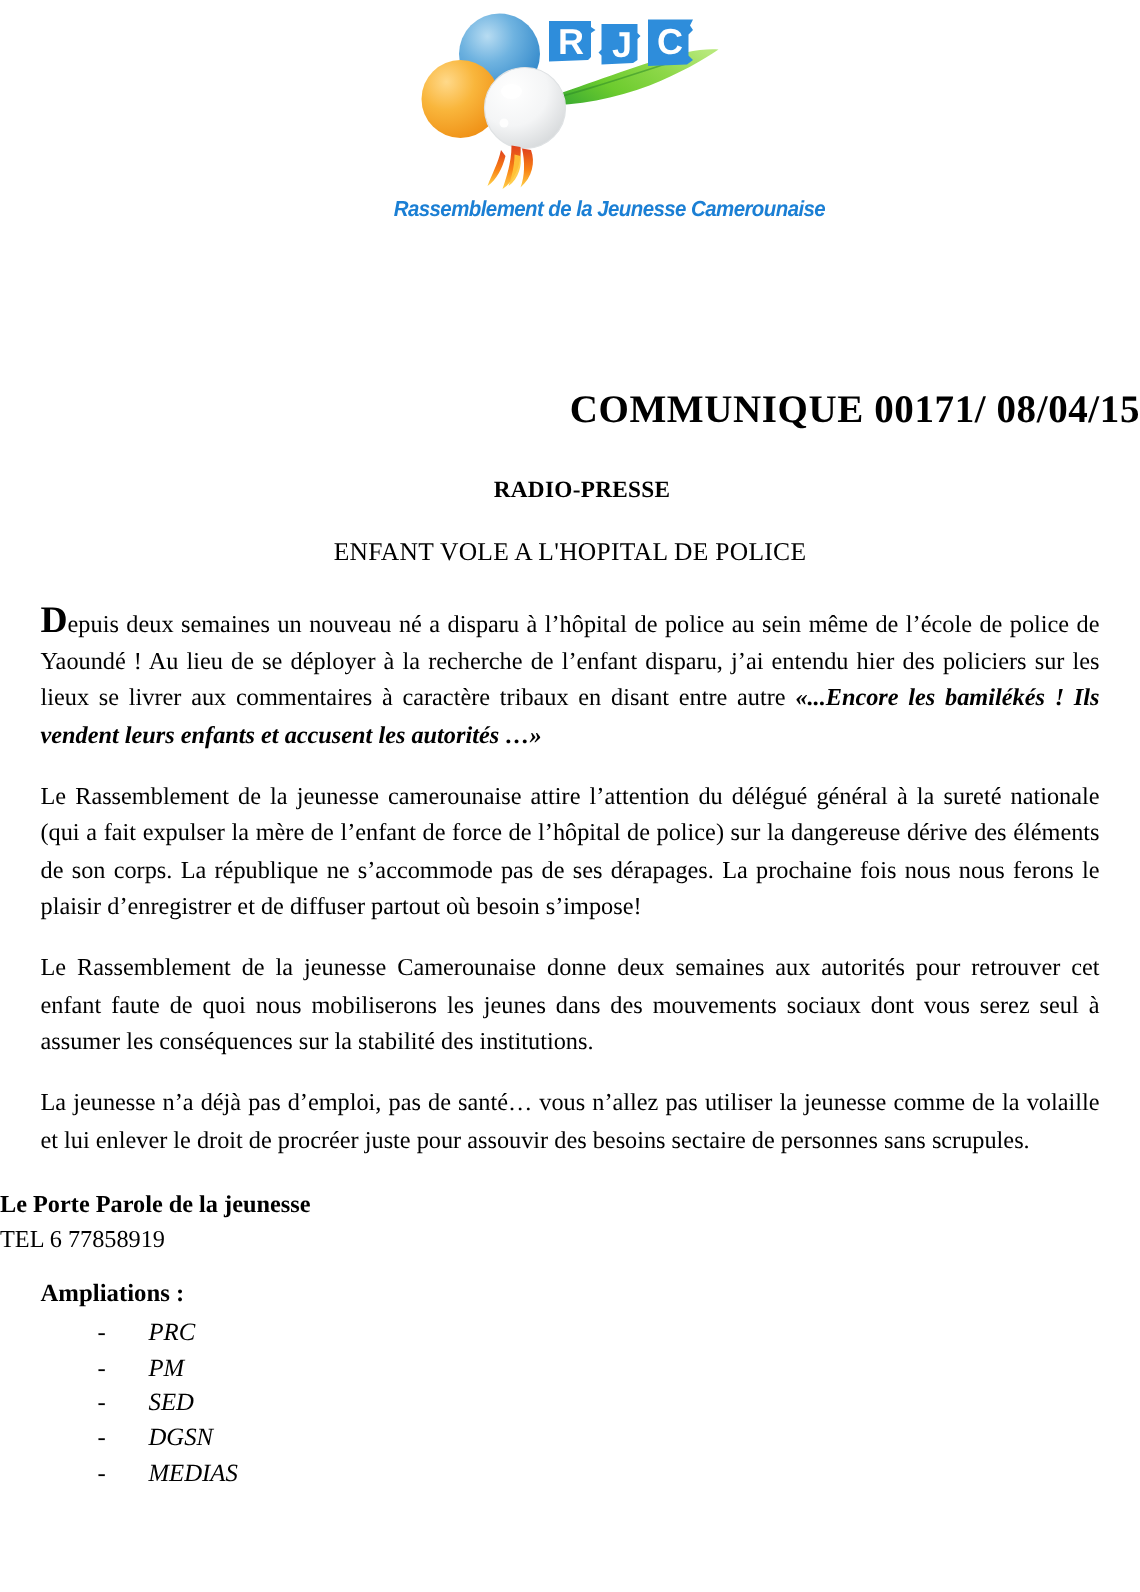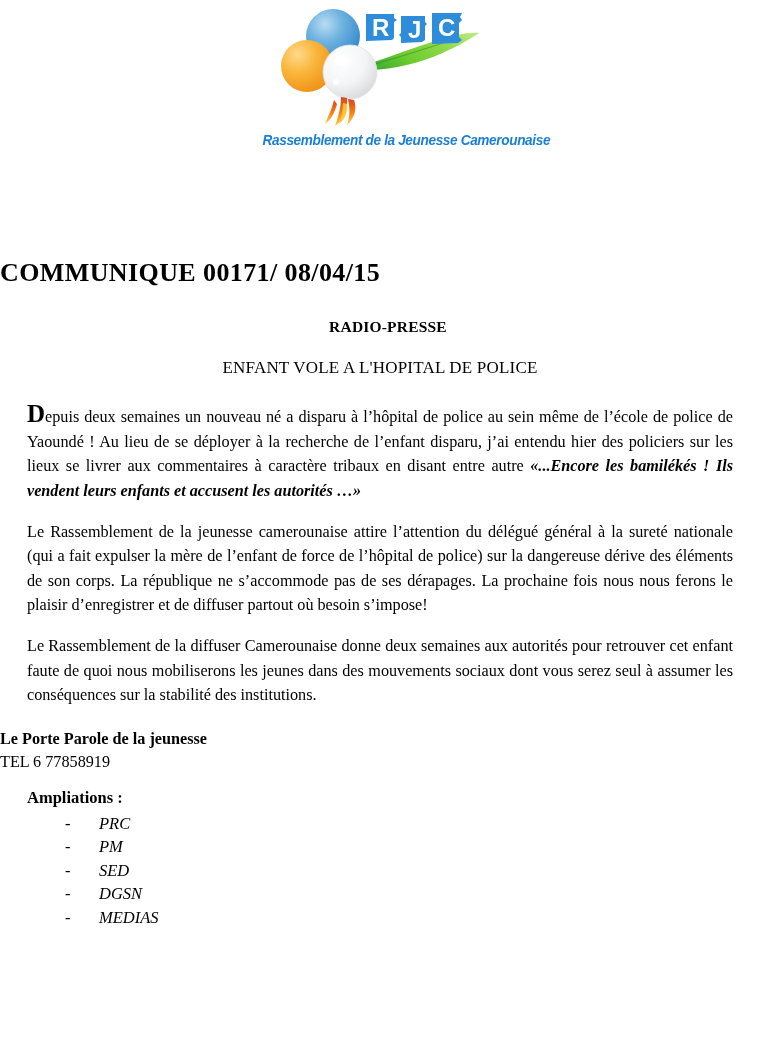--- a/index.html
+++ b/index.html
@@ -49,21 +49,21 @@
     font-size: 14.5px;
     letter-spacing: -0.4px;
     color: #1b7fd4;
     transform: scaleX(0.94);
     transform-origin: center;
     white-space: nowrap;
   }
 
   
   .doc-title {
-    text-align: left;
+    text-align: right;
     font-weight: bold;
     font-size: 26px;
     letter-spacing: 0.4px;
     margin: 94px 0 0 0;
   }
   .doc-subtitle {
     text-align: center;
     font-weight: bold;
     font-size: 15.5px;
     letter-spacing: 0.2px;
@@ -205,21 +205,22 @@
 
 <div class="doc-title">COMMUNIQUE  00171/ 08/04/15</div>
 <div class="doc-subtitle">RADIO-PRESSE</div>
 <div class="doc-headline">ENFANT VOLE A L'HOPITAL DE POLICE</div>
 
 <div class="body-wrap">
 
   <p class="para" id="p1"><span class="dropcap">D</span><span>epuis deux semaines un nouveau né a disparu à l’hôpital de police au sein même de l’école de police de Yaoundé ! Au lieu de se déployer à la recherche de l’enfant disparu, j’ai entendu hier des policiers sur les lieux se livrer aux commentaires à caractère tribaux en disant entre autre </span><span class="quote">«...Encore les bamilékés ! Ils vendent leurs enfants et accusent les autorités …»</span></p>
 
   <p class="para">Le Rassemblement de la jeunesse camerounaise attire l’attention du délégué général à la sureté nationale (qui a fait expulser la mère de l’enfant de force de l’hôpital de police) sur la dangereuse dérive des éléments de son corps. La république ne s’accommode pas de ses dérapages. La prochaine fois nous nous ferons le plaisir d’enregistrer et de diffuser partout où besoin s’impose!</p>
-  <p class="para">Le Rassemblement de la diffuser Camerounaise donne deux semaines aux autorités pour retrouver cet enfant faute de quoi nous mobiliserons les jeunes dans des mouvements sociaux dont vous serez seul à assumer les conséquences sur la stabilité des institutions.</p>
+  <p class="para">Le Rassemblement de la jeunesse Camerounaise donne deux semaines aux autorités pour retrouver cet enfant faute de quoi nous mobiliserons les jeunes dans des mouvements sociaux dont vous serez seul à assumer les conséquences sur la stabilité des institutions.</p>
+  <p class="para">La jeunesse n’a déjà pas d’emploi, pas de santé… vous n’allez pas utiliser la jeunesse comme de la volaille et lui enlever le droit de procréer juste pour assouvir des besoins sectaire de personnes sans scrupules.</p>
 </div>
 
 <div class="signature">
   <div class="sig-role">Le Porte Parole de la jeunesse</div>
   <div>TEL 6 77858919</div>
 </div>
 
 <div class="ampliations">
   <div class="amp-title">Ampliations :</div>
   <ul class="amp-list">

